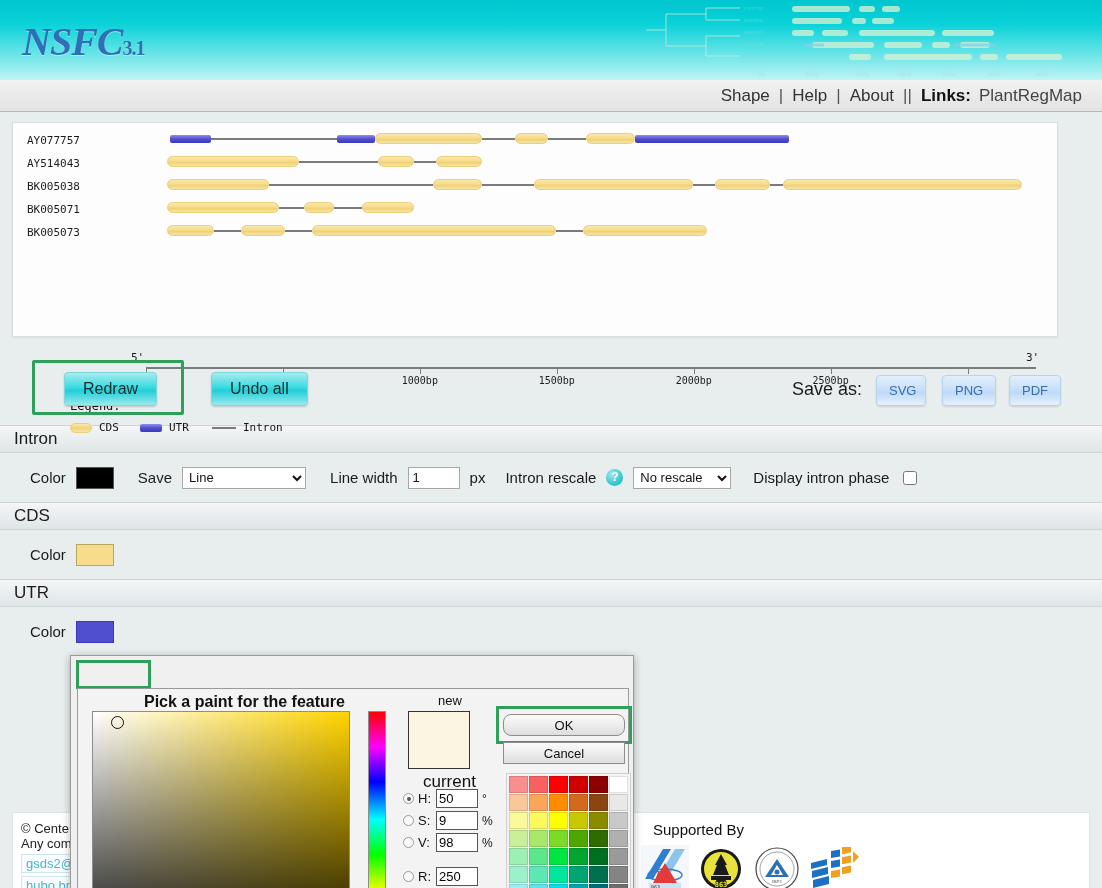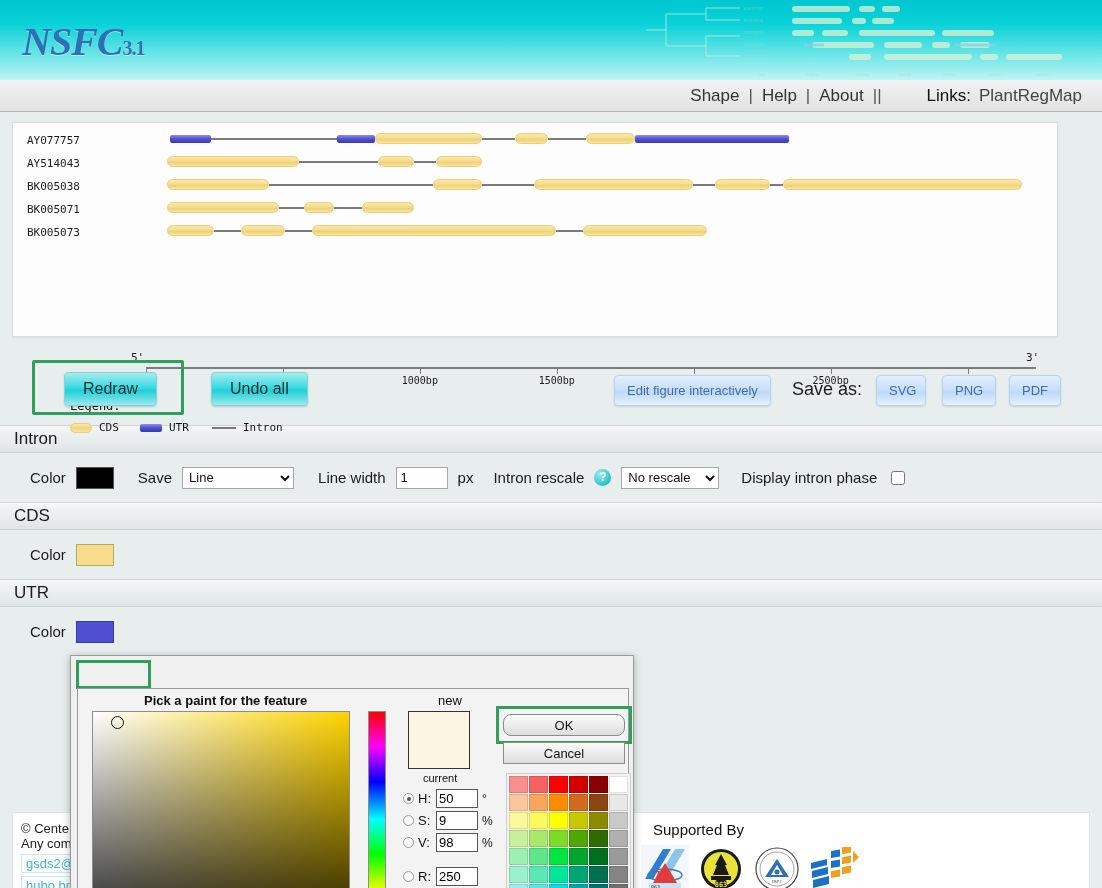--- a/index.html
+++ b/index.html
@@ -40,21 +40,21 @@
   #navbar {
     width:1102px; height:32px;
     background:linear-gradient(to bottom,#f2f2f2,#e2e2e2);
     border-bottom:1px solid #b9b9b9;
     display:flex; align-items:center; justify-content:flex-end;
     padding-right:20px; gap:0px;
     font-size:17px; color:#333;
   }
   #navbar a { color:#333; text-decoration:none; }
   #navbar .sep { color:#555; padding:0 9px; }
-  #navbar .links-label { font-weight:normal; color:#111;margin-left:36px; }
+  #navbar .links-label { font-weight:bold; color:#111; }
   #navbar .prm { color:#444; padding-left:8px; }
 
   
   #page {
     position:relative; width:1102px; height:776px;
     background:#e8eded;
     padding:10px 12px 0 12px;
   }
 
   
@@ -184,21 +184,21 @@
   #tabs { position:absolute; left:8px; top:7px; display:flex; gap:4px; }
   .tab {
     background:#e6e6e6; border:1px solid #8d8d8d;
     padding:4px 9px; font-size:13px; cursor:pointer;
   }
   .tab.active { background:#f5f5f5; border-bottom-color:#f5f5f5; }
   #tab-panel {
     position:absolute; left:6px; top:32px; width:552px; height:300px;
     background:#f3f3f3; border:1px solid #9a9a9a;
   }
-  #pick-title { position:absolute; left:66px; top:4px; font-size:13px; font-weight:bold; }
+  #pick-title { position:absolute; left:66px; top:4px; font-size:16px; font-weight:bold; }
   #sv-box {
     position:absolute; left:14px; top:22px; width:258px; height:252px;
     border:1px solid #8d8d8d;
     background:
       linear-gradient(to bottom, rgba(0,0,0,0) 0%, rgba(0,0,0,1) 100%),
       linear-gradient(to right, #ffffff 0%, #ffd400 100%);
   }
   #sv-cursor {
     position:absolute; left:18px; top:4px; width:13px; height:13px;
     border:1.5px solid #111; border-radius:50%; background:transparent;
@@ -208,21 +208,21 @@
     border:1px solid #8d8d8d;
     background:linear-gradient(to bottom,
       #ff0000 0%, #ff00ff 14%, #0000ff 28%, #00ffff 43%,
       #00ff00 57%, #ffff00 72%, #ff7f00 86%, #ff0000 100%);
   }
   #new-label { position:absolute; left:360px; top:4px; font-size:13px; }
   #new-swatch {
     position:absolute; left:330px; top:22px; width:62px; height:58px;
     border:1px solid #333;
   }
-  #current-label { position:absolute; left:345px; top:83px; font-size:11px; }
+  #current-label { position:absolute; left:345px; top:83px; font-size:17px; }
   .chan-row {
     position:absolute; left:325px; display:flex; align-items:center; gap:4px;
     font-size:13px;
   }
   .radio {
     width:11px; height:11px; border-radius:50%;
     border:1px solid #9a9a9a; background:#fafafa; display:inline-block;
     position:relative;
   }
   .radio.sel::after {
@@ -413,35 +413,34 @@
   </div>
   <div class="legend-item" style="left:212px">
     <span class="sw-intron"></span>
     <span>Intron</span>
   </div>
 
   <div id="actions">
     <div class="hl-box" style="left:20px; top:5px; width:152px; height:55px;"></div>
     <button class="aqua-btn" style="position:absolute; left:52px; top:17px;">Redraw</button>
     <button class="aqua-btn" style="position:absolute; left:199px; top:17px;">Undo all</button>
-    <button class="blue-btn" style="position:absolute; left:602px; top:20px;">Edit figure interactively</button>
     <span id="saveas-label" style="position:absolute; left:780px; top:24px;">Save as:</span>
     <button class="blue-btn" style="position:absolute; left:864px; top:20px; width:50px;">SVG</button>
     <button class="blue-btn" style="position:absolute; left:930px; top:20px; width:54px;">PNG</button>
     <button class="blue-btn" style="position:absolute; left:997px; top:20px; width:52px;">PDF</button>
   </div>
 
   <div class="section-bar" style="margin-left:-12px; width:1102px;">
     <span>Intron</span>
   </div>
   <div class="section-row">
     <span>Color</span>
     <span class="swatch-black"></span>
     <span style="margin-left:14px">Save</span>
-    <select class="ui" style="width:112px">
+    <select class="ui" style="width:124px">
       <option>Line</option>
     </select>
     <span style="margin-left:14px">Line width</span>
     <input class="ui" style="width: 52px;" value="1">
     <span>px</span>
     <span style="margin-left:10px">Intron rescale</span>
     <span class="help-icon">?</span>
     <select class="ui" style="width:98px">
       <option>No rescale</option>
     </select>

